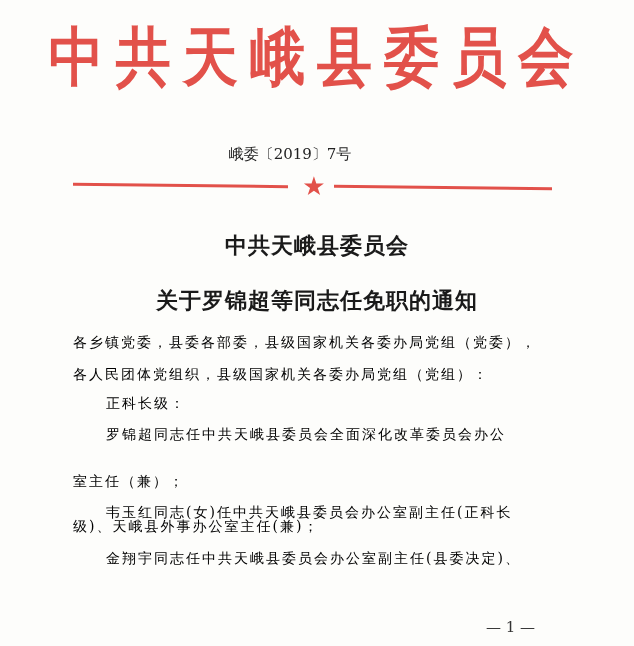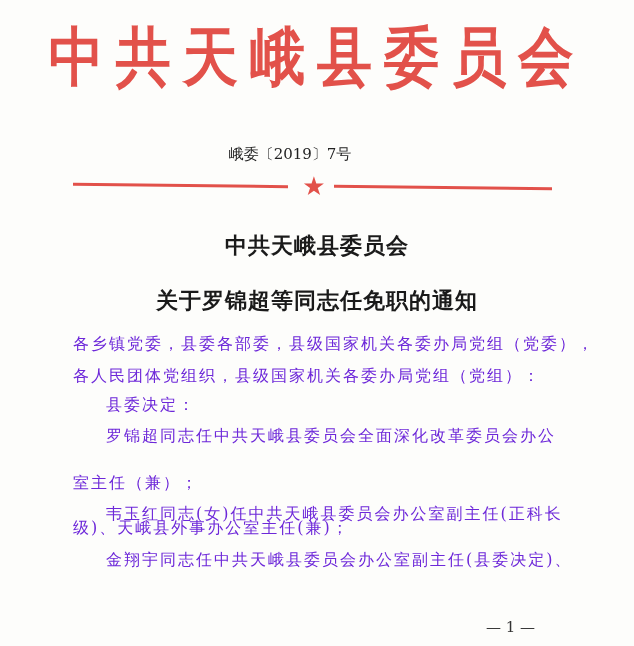--- a/index.html
+++ b/index.html
@@ -25,21 +25,21 @@
       position: absolute; left: 301px; top: 173px; width: 26px; height: 26px; color: #e2514a;
       font-size: 26px; line-height: 26px; text-align: center;
     }
     .title {
       position: absolute; left: 0; width: 634px; text-align: center; font-weight: bold;
       font-size: 22px; color: #1a1a1a; letter-spacing: 1px;
     }
     .title.l1 { top: 231px; }
     .title.l2 { top: 274px; margin-top: 12px; }
     .body-line {
-      position: absolute; left: 73px; font-size: 16px; color: #6d28d9; white-space: nowrap;
+      position: absolute; left: 73px; font-size: 14px; color: #000000; white-space: nowrap;
       letter-spacing: 2px;
     }
     .indent { left: 106px; }
     .name { font-weight: normal; }
     .pageno {
       position: absolute; left: 486px; top: 618px; font-size: 15px; color: #333;
     }
   </style>
 </head>
 <body>
@@ -50,21 +50,21 @@
 
 <div class="rule left"></div>
 <div class="star">★</div>
 <div class="rule right"></div>
 
 <div class="title l1">中共天峨县委员会</div>
 <div class="title l2">关于罗锦超等同志任免职的通知</div>
 
 <div class="body-line" style="top:334px">各乡镇党委，县委各部委，县级国家机关各委办局党组（党委），</div>
 <div class="body-line" style="top:366px">各人民团体党组织，县级国家机关各委办局党组（党组）：</div>
-<div class="body-line indent" style="top:395px">县委决定：</div>
+<div class="body-line indent" style="top:395px">正科长级：</div>
 
 <div class="body-line indent" style="top:426px">
   <span class="name">罗锦超</span><span>同志任中共天峨县委员会全面深化改革委员会办公</span>
 </div>
 <div class="body-line" style="top:473px">室主任（兼）；</div>
 
 <div class="body-line indent" style="top:504px">
   <span class="name">韦玉红</span><span>同志(女)任中共天峨县委员会办公室副主任(正科长</span>
 </div>
 <div class="body-line" style="top:518px">级)、天峨县外事办公室主任(兼)；</div>

